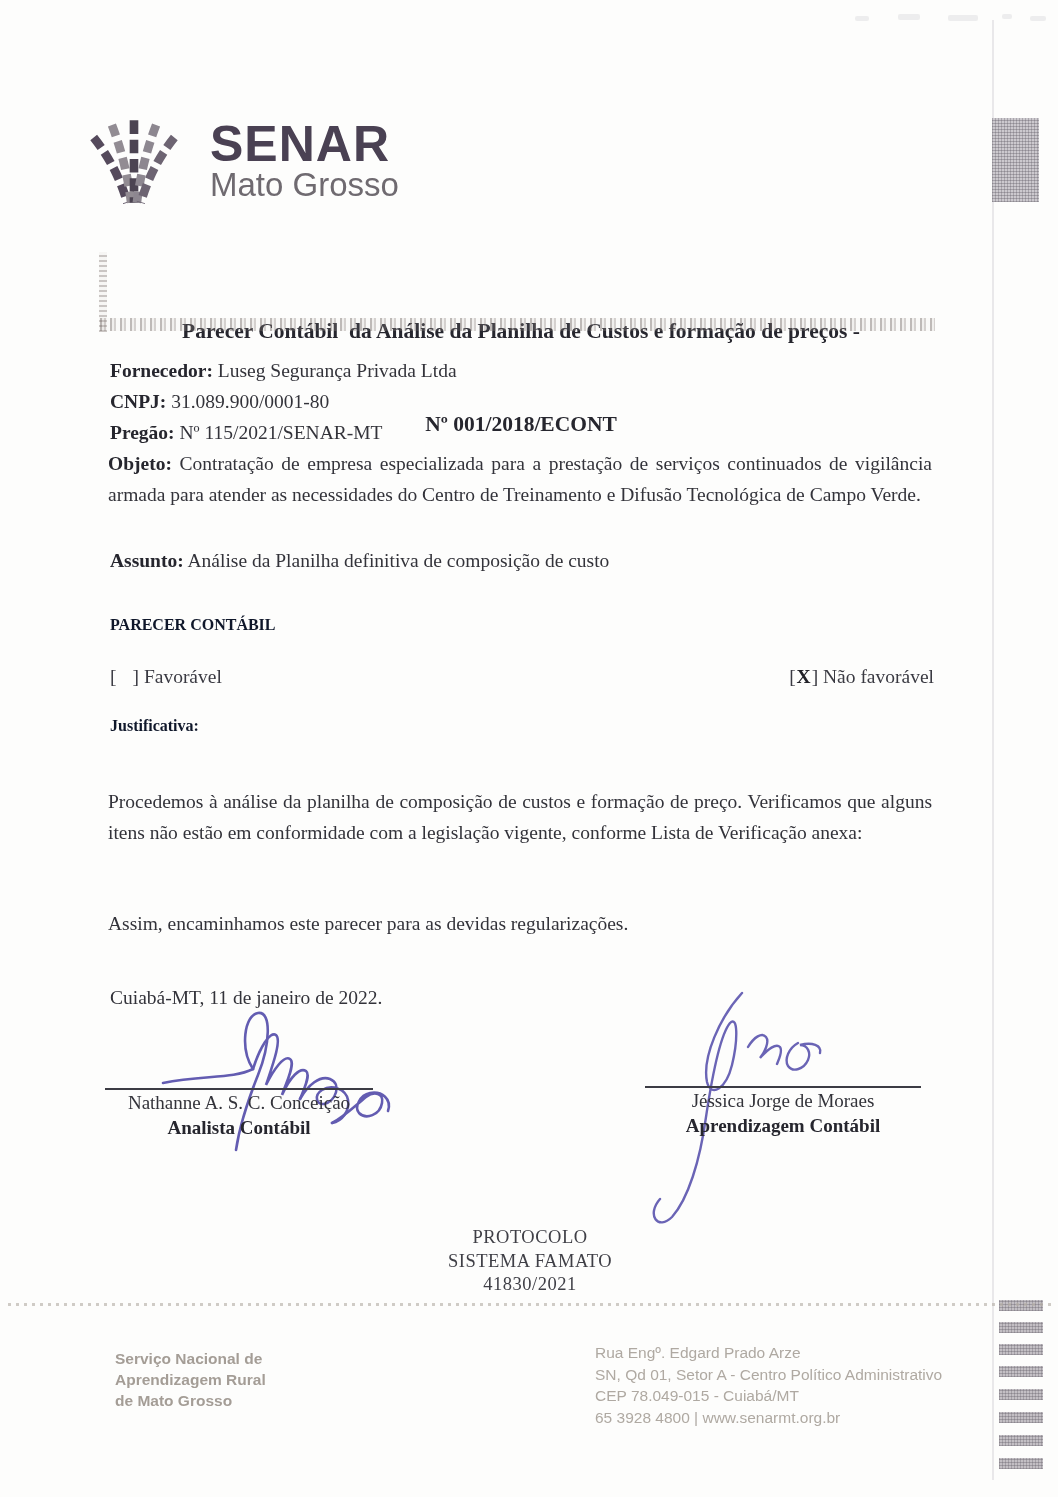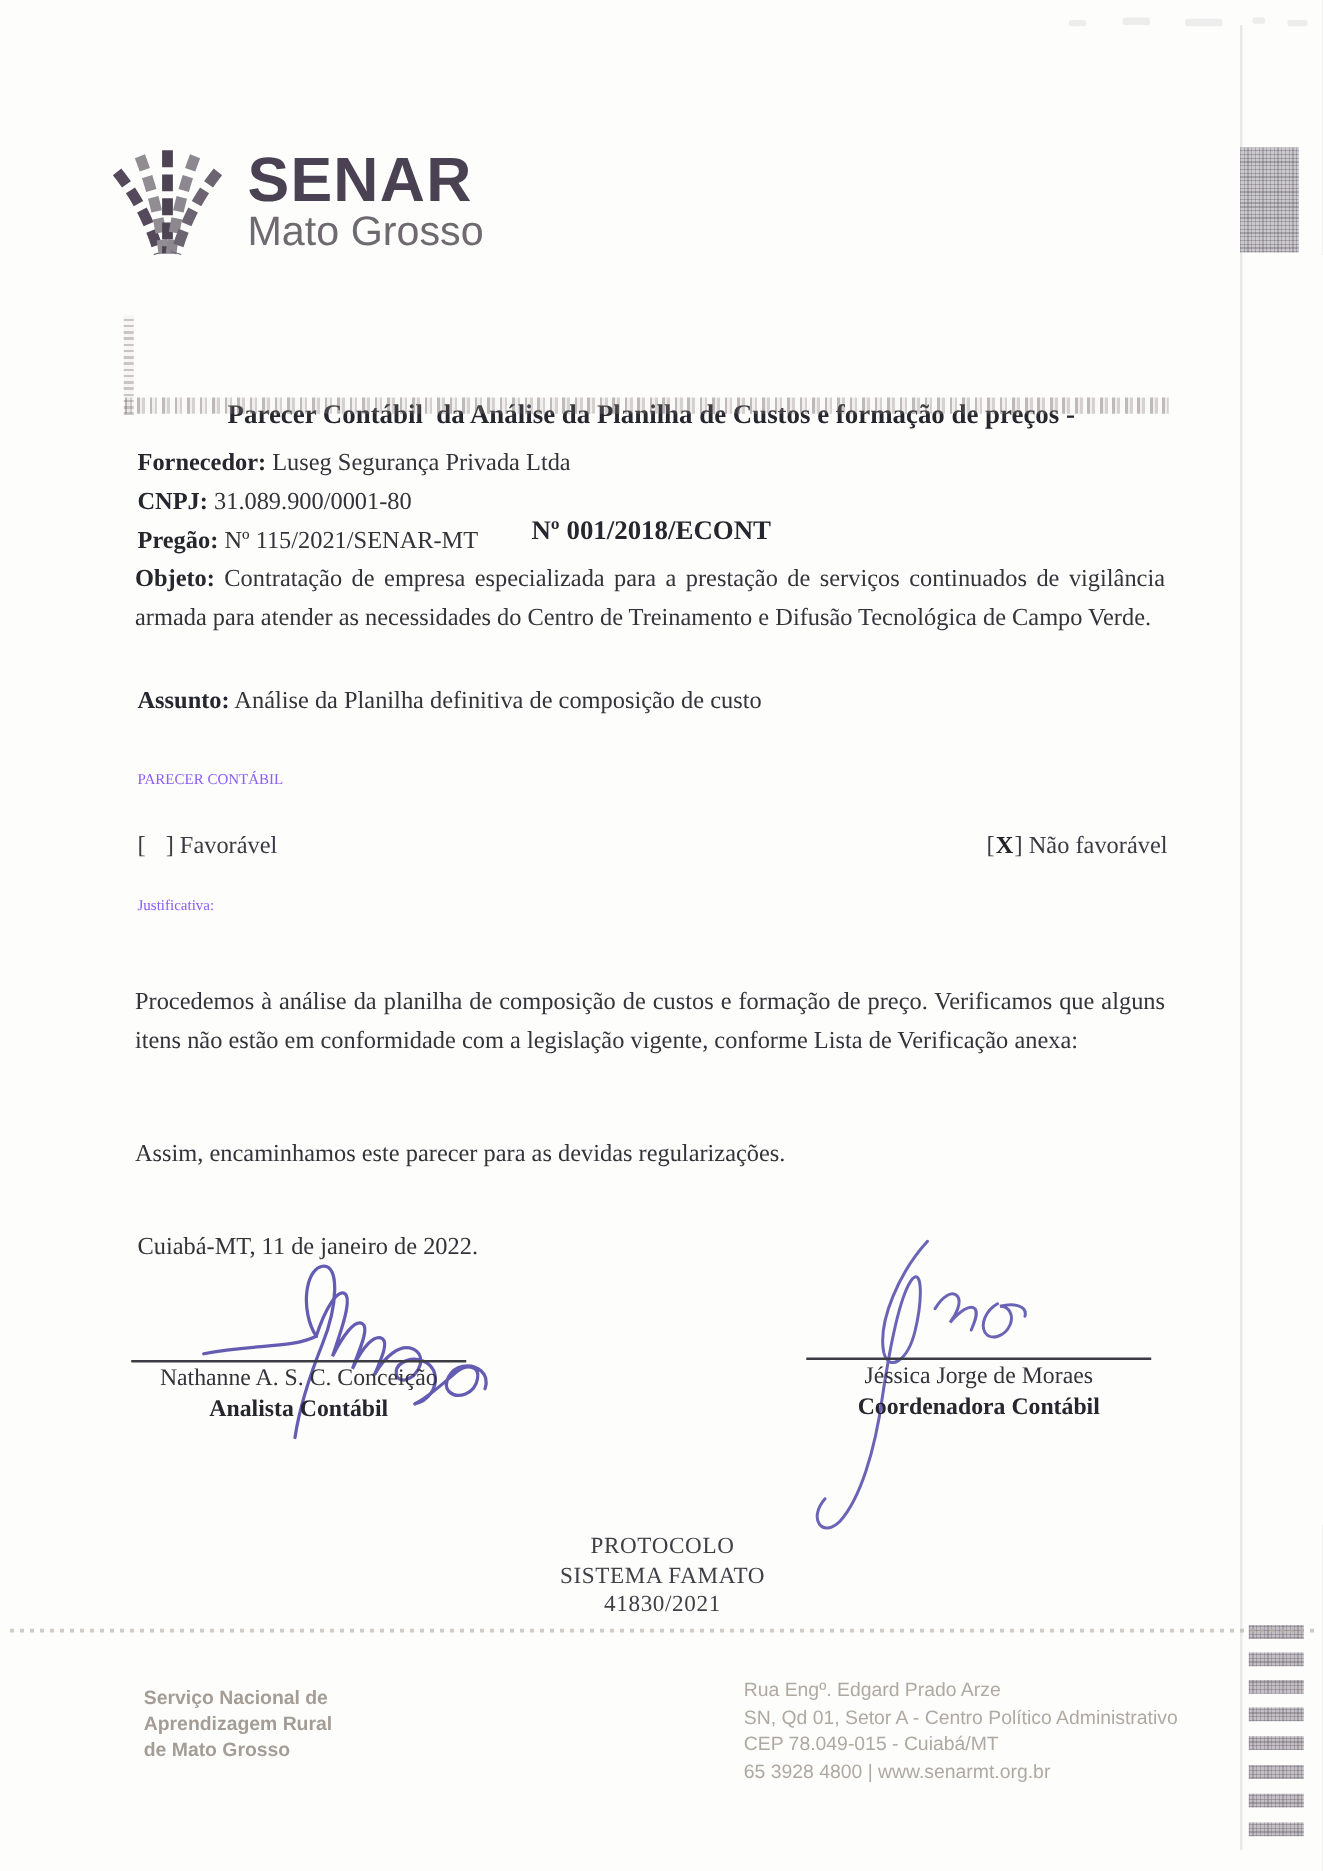--- a/index.html
+++ b/index.html
@@ -9,21 +9,21 @@
     width:1058px; height:1497px;
     margin:0 auto;
     background:#fdfdfc;
     overflow:hidden;
     font-family:"Liberation Serif", serif;
     color:#33333a;
   }
   
   .logo { position:absolute; left:86px; top:116px; display:flex; }
   .logo-icon { width:96px; height:92px; }
-  .logo-text { margin-left:16px; }
+  .logo-text { margin-left:28px; }
   .logo-brand {
     font-family:"Liberation Sans", sans-serif;
     font-size:50px; font-weight:800; letter-spacing:1px;
     color:#4a4153; line-height:52px; margin-top:2px;
   }
   .logo-region {
     font-family:"Liberation Sans", sans-serif;
     font-size:33px; font-weight:400; color:#6f6a70; line-height:30px;
   }
   
@@ -44,21 +44,21 @@
     opacity:.8;
   }
   
   .line { position:absolute; left:110px; width:822px; font-size:19.5px; line-height:30px; }
   .line b, .para b { font-weight:700; color:#26262e;margin-top:20px; }
   .para {
     position:absolute; left:108px; width:824px;
     font-size:19.5px; line-height:31px;
     text-align:justify; margin:0;
   }
-  .heading { position:absolute; left:110px; font-size:12px; font-weight:400; color:#8b5cf6; }
+  .heading { position:absolute; left:110px; font-size:16px; font-weight:700; color:#0f172a; }
   .checkbox-row {
     position:absolute; left:110px; width:824px; top:666px;
     display:flex; justify-content:space-between;
     font-size:19.5px; color:#3a3a42;
   }
   .cb-mark { display:inline-block; min-width:16px; text-align:center; font-weight:700; color:#222228; }
   
   .sig-line { position:absolute; height:0; border-top:2px solid #3c3c44; }
   .sig-name { position:absolute; text-align:center; font-size:19px; color:#33333a; }
   .sig-role { position:absolute; text-align:center; font-size:19px; font-weight:700; color:#26262e; }
@@ -185,21 +185,21 @@
 
   <svg class="sig-svg" style="left:642px; top:985px;" width="210" height="250" viewBox="0 0 210 250">
     <g fill="none" stroke="#5b54ae" stroke-width="2.4" stroke-linecap="round" opacity="0.9">
       <path d="M100,8 C78,32 60,72 65,97 C69,113 84,104 90,80 C96,55 96,30 88,38 C78,50 70,92 64,132 C58,176 46,214 30,232 C16,246 4,230 18,214"></path>
       <path d="M106,62 C112,52 120,47 124,52 C128,57 122,68 118,73 C126,64 134,58 138,62 C141,66 137,74 135,79"></path>
       <path d="M156,58 C147,63 142,74 146,81 C151,88 162,84 166,75 C169,68 166,60 158,60 C170,57 180,60 178,68"></path>
     </g>
   </svg>
   <div class="sig-line" style="left:645px; top:1086px; width:276px;"></div>
   <div class="sig-name" style="left:645px; top:1090px; width:276px;">Jéssica Jorge de Moraes</div>
-  <div class="sig-role" style="left:645px; top:1115px; width:276px;">Coordenadora Contábil</div>
+  <div class="sig-role" style="left:645px; top:1115px; width:276px;">Aprendizagem Contábil</div>
 
   <div class="protocol">
     <div>PROTOCOLO</div>
     <div>SISTEMA FAMATO</div>
     <div>41830/2021</div>
   </div>
 
   <div class="dotted-rule"></div>
 
   <div class="footer-org">

